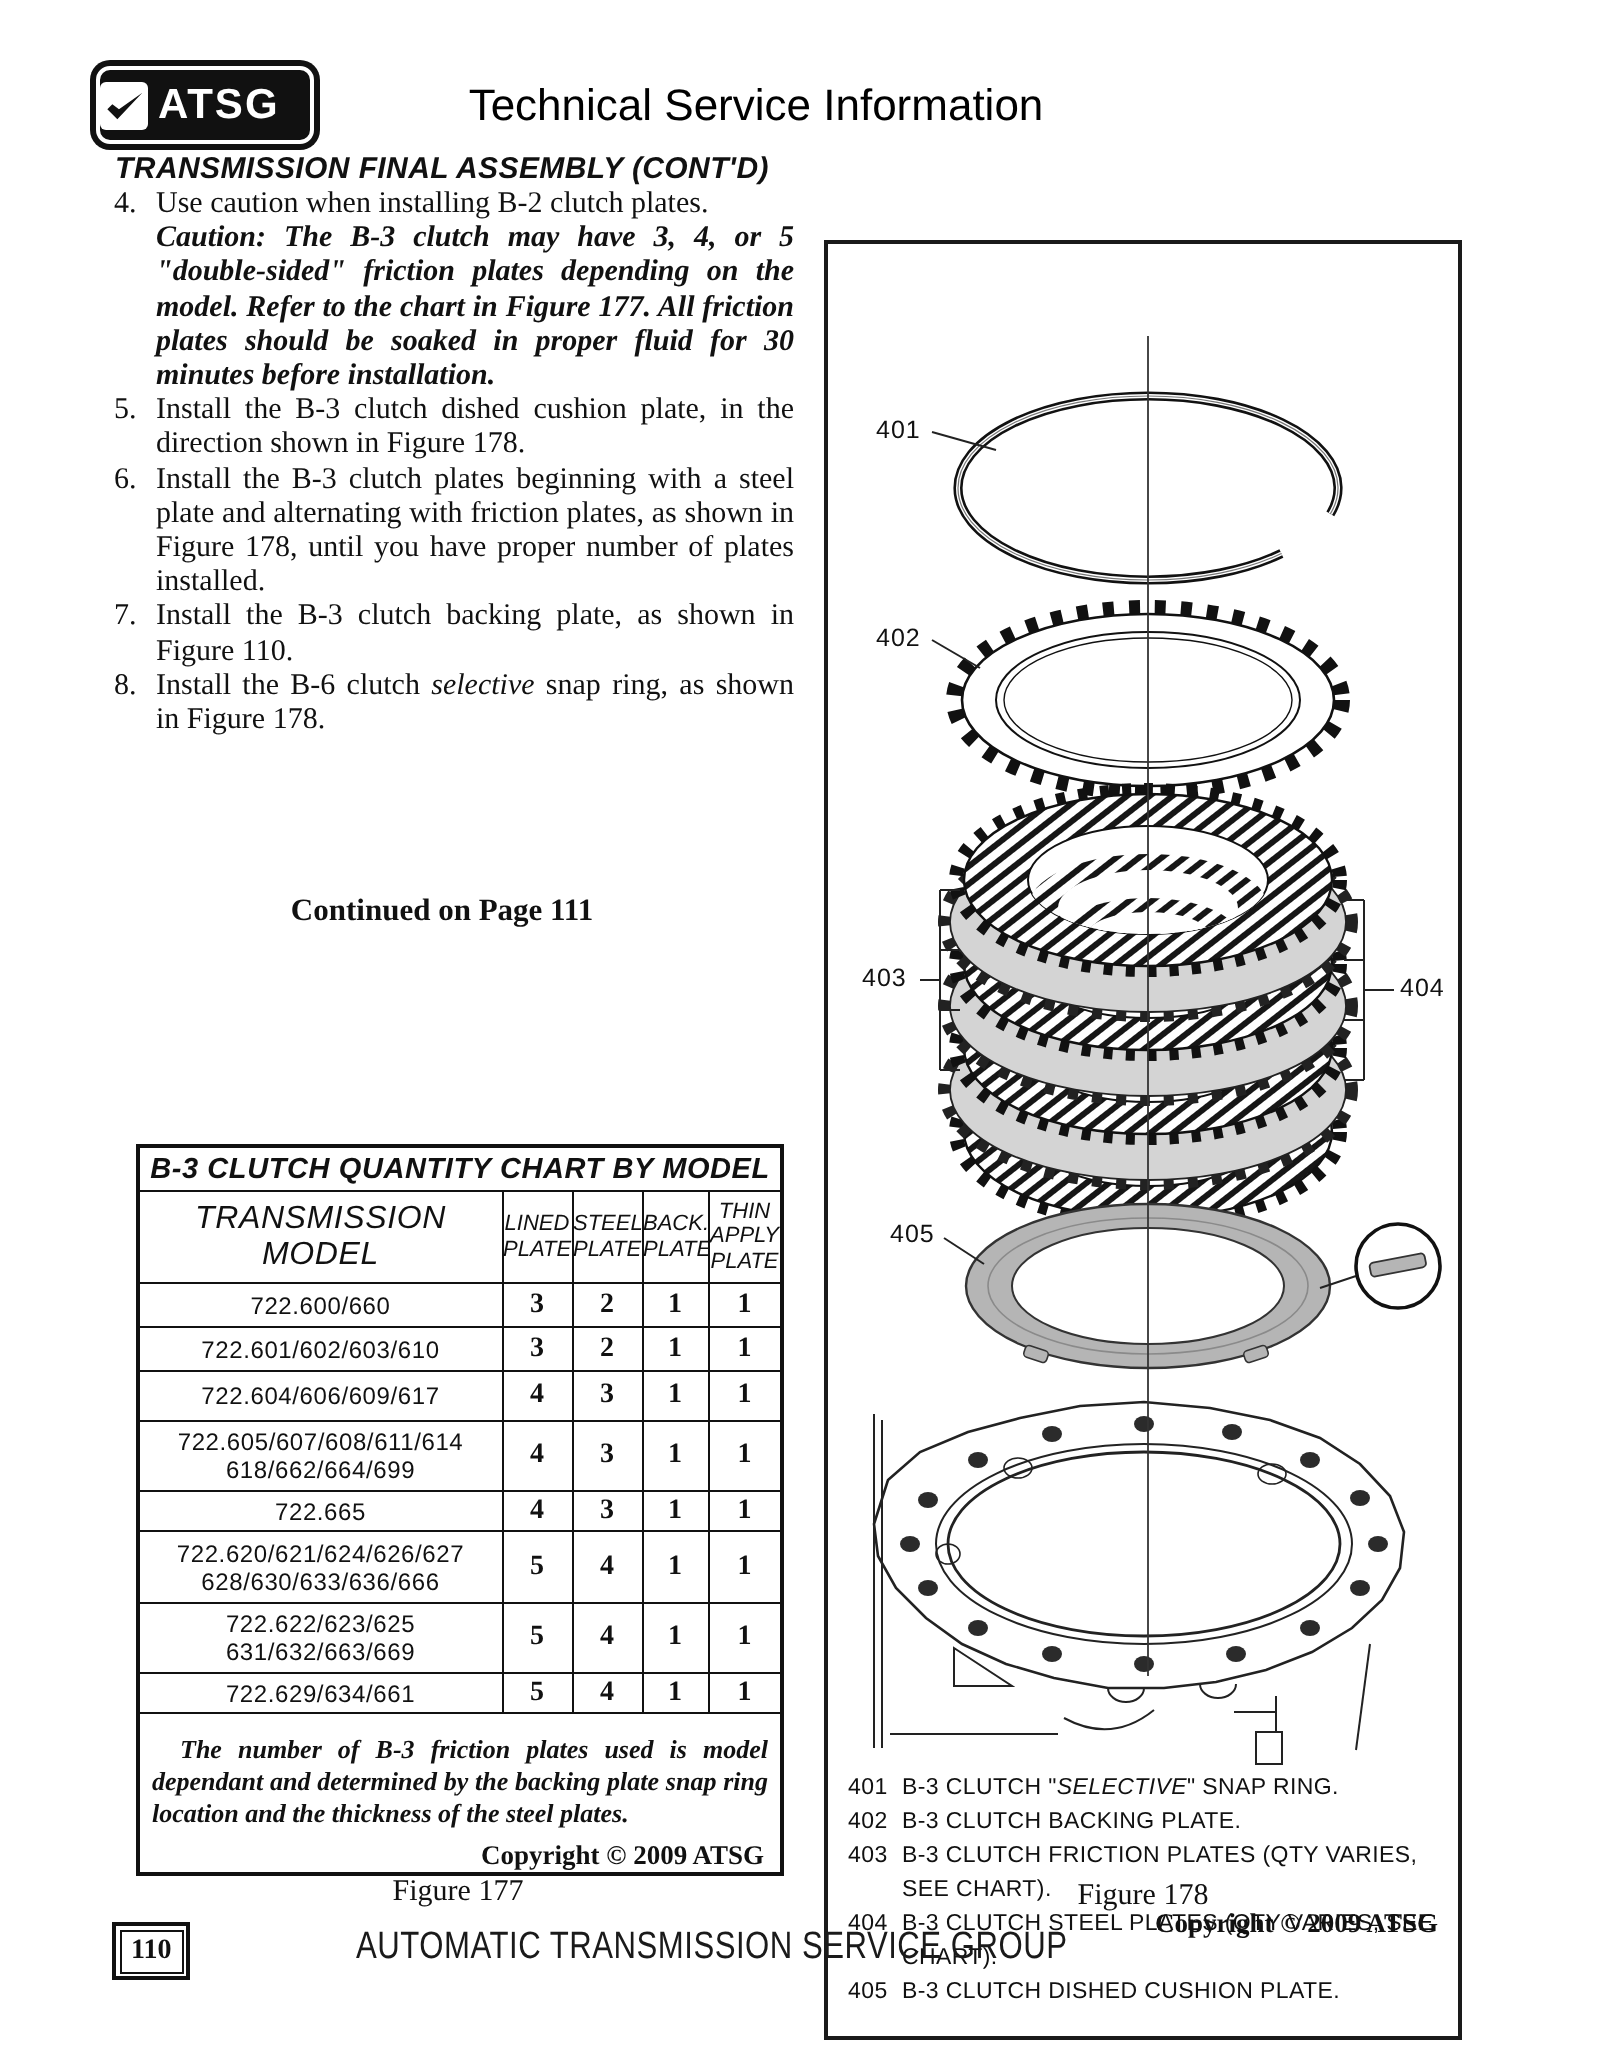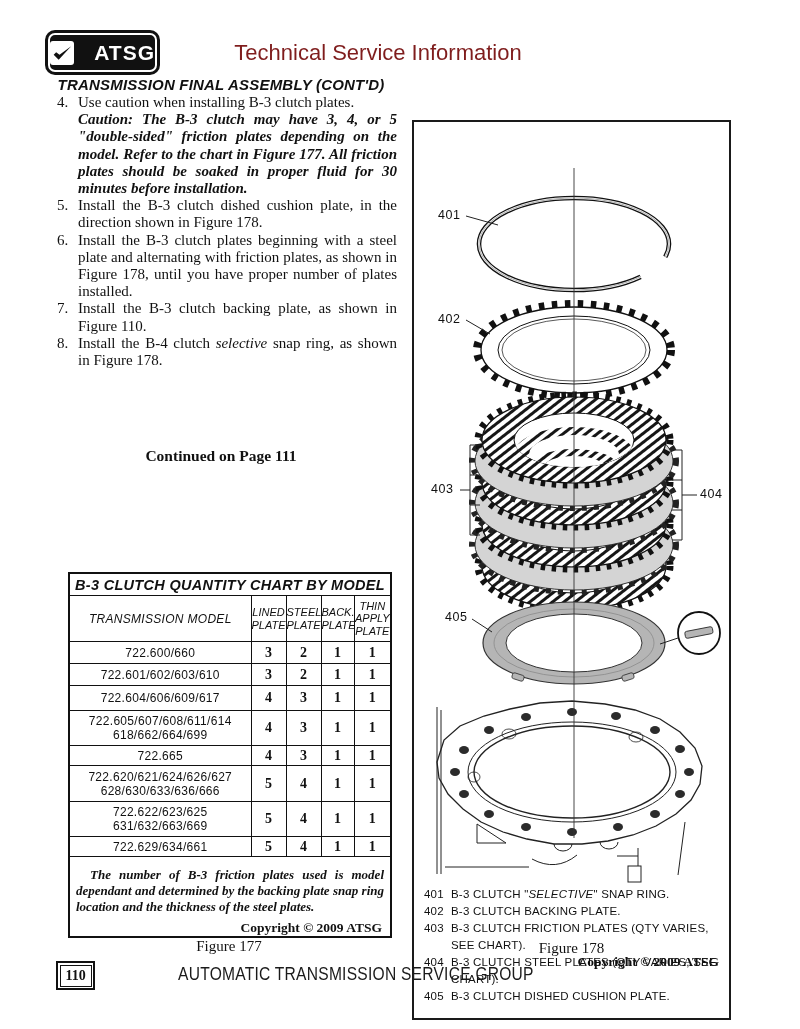--- a/index.html
+++ b/index.html
@@ -3,27 +3,27 @@
 <meta charset="utf-8">
 <style>
   html,body{margin:0;padding:0;background:#fff;}
   .page{position:relative;width:800px;height:1029px;background:#fff;overflow:hidden;
         font-family:"Liberation Serif",serif;color:#111;}
 
   
   .logo{position:absolute;left:45px;top:30px;width:115px;height:45px;background:#111;
         border-radius:10px;box-sizing:border-box;padding:3px;}
   .logo-inner{width:100%;height:100%;border:2px solid #fff;border-radius:7px;box-sizing:border-box;
-        display:flex;align-items:center;justify-content:space-between;gap:15px;}
+        display:flex;align-items:center;justify-content:flex-start;gap:5px;}
   .logo-check{width:24px;height:24px;background:#fff;border-radius:3px;display:flex;
         align-items:center;justify-content:center;}
   .logo-text{color:#fff;font-family:"Liberation Sans",sans-serif;font-weight:bold;
         font-size:21px;letter-spacing:1px;}
   .doc-title{position:absolute;left:0;top:40px;width:756px;text-align:center;
-        font-family:"Liberation Sans",sans-serif;font-size:22px;color:#7f1d1d;}
+        font-family:"Liberation Sans",sans-serif;font-size:22px;color:#000000;}
 
   
   .section-title{position:absolute;left:45px;top:76px;width:352px;text-align:center;
         font-family:"Liberation Sans",sans-serif;font-weight:bold;font-style:italic;
         font-size:15px;letter-spacing:0.2px;}
   .steps{position:absolute;left:45px;top:94px;width:352px;font-size:15px;line-height:17.2px;
         text-align:justify;}
   .step{position:relative;padding-left:33px;margin:0;}
   .step .num{position:absolute;left:12px;}
   .subnote{padding-left:33px;margin:0;font-weight:bold;font-style:italic;}
@@ -31,21 +31,21 @@
         font-weight:bold;font-size:15.5px;}
 
   
   .qwrap{position:absolute;left:68px;top:572px;}
   table.qchart{border-collapse:collapse;table-layout:fixed;width:322px;
         border:2px solid #111;}
   table.qchart td{border:1.3px solid #111;padding:0;text-align:center;vertical-align:middle;}
   .titlerow td{height:21px;font-family:"Liberation Sans",sans-serif;font-weight:bold;
         font-style:italic;font-size:14.5px;letter-spacing:0.3px;margin-left:22px;}
   .headrow td{height:45px;font-family:"Liberation Sans",sans-serif;font-style:italic;}
-  .headrow .mh{font-size:12px;letter-spacing:0.3px;}
+  .headrow .mh{font-size:16px;letter-spacing:0.3px;}
   .headrow .ph{font-size:11px;line-height:12.5px;}
   td.model{font-family:"Liberation Sans",sans-serif;font-size:12px;letter-spacing:0.3px;
         line-height:14px;}
   td.n{font-weight:bold;font-size:14px;}
   .noterow td{height:77px;text-align:left;vertical-align:top;}
   .tnote{margin:10px 6px 0 6px;font-weight:bold;font-style:italic;font-size:13px;
         line-height:16px;text-align:justify;text-indent:14px;}
   .tcopy{margin:5px 8px 0 0;text-align:right;font-weight:bold;font-size:13.5px;}
   .fig-caption{position:absolute;font-size:15px;text-align:center;}
 
@@ -84,38 +84,38 @@
       <span class="logo-text">ATSG</span>
     </div>
   </div>
   <div class="doc-title">Technical Service Information</div>
 
   <div class="section-title">TRANSMISSION FINAL ASSEMBLY (CONT'D)</div>
 
   <div class="steps">
     <p class="step">
       <span class="num">4.</span>
-      <span>Use caution when installing B-3 clutch plates.</span>
+      <span>Use caution when installing B-2 clutch plates.</span>
     </p>
     <p class="subnote">Caution: The B-3 clutch may have 3, 4, or 5 "double-sided" friction plates depending on the model.  Refer to the chart in Figure 177.  All friction plates should be soaked in proper fluid for 30 minutes before installation.</p>
     <p class="step">
       <span class="num">5.</span>
       <span>Install the B-3 clutch dished cushion plate, in the direction shown in Figure 178.</span>
     </p>
     <p class="step">
       <span class="num">6.</span>
       <span>Install the B-3 clutch plates beginning with a steel plate and alternating with friction plates, as shown in Figure 178, until you have proper number of plates installed.</span>
     </p>
     <p class="step">
       <span class="num">7.</span>
       <span>Install the B-3 clutch backing plate, as shown in Figure 110.</span>
     </p>
     <p class="step">
       <span class="num">8.</span>
-      <span><span>Install the B-4 clutch </span><i>selective</i><span> snap ring, as shown in Figure 178.</span></span>
+      <span><span>Install the B-6 clutch </span><i>selective</i><span> snap ring, as shown in Figure 178.</span></span>
     </p>
   </div>
 
   <div class="continued">Continued on Page 111</div>
 
   <div class="qwrap">
     <table class="qchart">
       <colgroup>
           <col style="width:182px">
           <col style="width:35px">

